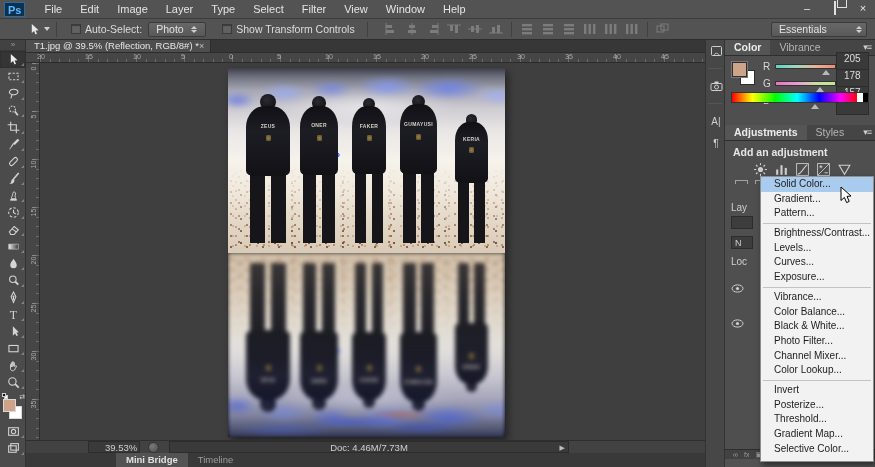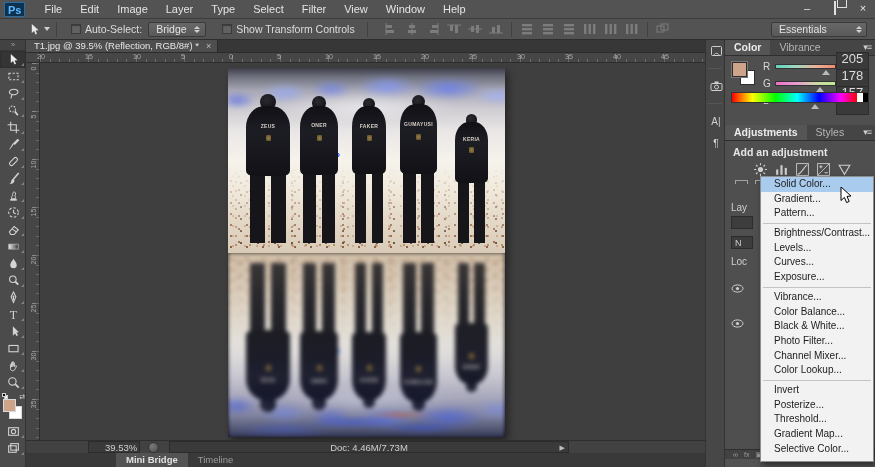--- a/index.html
+++ b/index.html
@@ -45,21 +45,21 @@
   #bg-swatch { position:absolute; left:9px; top:13px; width:13px; height:13px; border:1px solid #d9d9d9; background:#fff; }
   #swap-arrows { position:absolute; right:1px; top:0; font-size:7px; color:#cfcfcf; }
   #mini-swatch { position:absolute; left:2px; top:0; width:7px; height:7px; }
   #mini-swatch i{ position:absolute; width:4px; height:4px; border:1px solid #cfcfcf; display:block;}
   #mini-swatch i:first-child{ left:0; top:0; background:#111; z-index:1;}
   #mini-swatch i:last-child{ left:2px; top:2px; background:#fff;}
 
   
   #docarea { position:absolute; left:26px; top:40px; width:679px; bottom:0; background:#3f3f3f; }
   #tabbar { position:absolute; left:0; top:0; right:0; height:13px; background:#373737; border-bottom:1px solid #2c2c2c; display:flex; }
-  .doc-tab { background:#4e4e4e; color:#e6e6e6; font-size:9.5px; line-height:12px; padding:0 6px 0 8px; display:flex; gap:7px; align-items:center; border-right:1px solid #2c2c2c; }
+  .doc-tab { background:#4e4e4e; color:#e6e6e6; font-size:9.5px; line-height:12px; padding:0 6px 0 8px; display:flex; align-items:center; border-right:1px solid #2c2c2c; }
   .doc-tab .close { color:#bdbdbd; font-size:9px; }
   #ruler-corner { position:absolute; left:0; top:13px; width:14px; height:10px; background:#464646; border-right:1px solid #2c2c2c; border-bottom:1px solid #2c2c2c; }
   #ruler-h { position:absolute; left:14px; top:13px; right:0; height:10px; background:#464646; border-bottom:1px solid #2c2c2c;
     background-image:
       repeating-linear-gradient(90deg, #6b6b6b 0 1px, transparent 1px 9.6px),
       repeating-linear-gradient(90deg, #8a8a8a 0 1px, transparent 1px 48px);
     background-size:100% 3px, 100% 7px; background-position:left bottom, left bottom; background-repeat:repeat-x; }
   .rh-num { position:absolute; top:0; font-size:7px; color:#a8a8a8; }
   #ruler-v { position:absolute; left:0; top:23px; width:14px; bottom:27px; background:#464646; border-right:1px solid #2c2c2c;
     background-image:
@@ -136,21 +136,21 @@
   .ptab { padding:0 9px; font-size:10.5px; line-height:15px; color:#b5b5b5; }
   .ptab.active { background:#555555; color:#ececec; font-weight:bold; }
   .pmenu { position:absolute; right:4px; top:2px; color:#cfcfcf; font-size:9px; letter-spacing:-1px; }
   #color-body { position:relative; height:52px; }
   #cp-fg { position:absolute; left:7px; top:6px; width:15px; height:15px; border:1px solid #2e2e2e; outline:1px solid #777; z-index:2; }
   #cp-bg { position:absolute; left:15px; top:14px; width:15px; height:15px; border:1px solid #2e2e2e; background:#fff; }
   .ch-row { position:absolute; left:38px; right:6px; height:14px; display:flex; align-items:center; }
   .ch-label { width:12px; font-size:10px; color:#d8d8d8; }
   .ch-track { width:62px; height:5px; border:1px solid #333; position:relative; }
   .ch-thumb { position:absolute; top:5px; width:0; height:0; border-left:4px solid transparent; border-right:4px solid transparent; border-bottom:5px solid #b9b9b9; }
-  .ch-val { margin-left:auto; width:34px; height:29px; background:#3a3a3a; border:1px solid #2c2c2c; color:#dcdcdc; font-size:13px; line-height:12px; text-align:center; }
+  .ch-val { margin-left:auto; width:34px; height:29px; background:#3a3a3a; border:1px solid #2c2c2c; color:#dcdcdc; font-size:10px; line-height:12px; text-align:center; }
   #spectrum { position:absolute; left:6px; right:6px; top:52px; height:11px; border:1px solid #333;
     background:linear-gradient(90deg, #f00 0%, #ff0 15%, #0f0 32%, #0ff 48%, #00f 64%, #f0f 80%, #f00 92%, #fff 92%, #fff 96%, #000 96%); }
   #adj-heading { font-size:10.5px; font-weight:bold; color:#e6e6e6; padding:5px 0 2px 8px; }
   #adj-icons { display:flex; gap:6px; padding:2px 0 0 28px; }
   .adj-icon { width:15px; height:14px; }
   #adj-icons2 { display:flex; gap:7px; padding:4px 0 0 10px; height:8px; overflow:hidden; }
   .adj2 { width:13px; height:10px; border:1px solid #bdbdbd; opacity:.75; }
   #layers-frag { position:relative; height:150px; }
   .lf-text { position:absolute; font-size:10px; color:#cfcfcf; }
   .lf-box { position:absolute; background:#3d3d3d; border:1px solid #2c2c2c; height:13px; color:#cfcfcf; font-size:9px; line-height:12px; padding:0 3px; }
@@ -198,21 +198,21 @@
     <span id="movetool-mini">
       <svg viewBox="0 0 12 12">
           <path d="M3.5 1 L3.5 9.2 L5.6 7.4 L6.9 10.6 L8.3 10 L7 6.9 L9.8 6.7 Z" fill="#e8e8e8"></path>
         </svg>
       <span class="mini-caret"></span>
     </span>
     <span class="opt-sep"></span>
     <span class="checkbox"></span>
     <span class="opt-label">Auto-Select:</span>
     <span class="dropdown" style="width:58px;">
-      <span>Bridge</span>
+      <span>Photo</span>
       <span class="dd-arrows">
           <i class="up"></i>
           <i class="dn"></i>
         </span>
     </span>
     <span class="checkbox" style="margin-left:16px;"></span>
     <span class="opt-label">Show Transform Controls</span>
     <span class="opt-sep" style="margin-left:12px;"></span>
     <div id="align-icons">
         <span class="align-icon">

